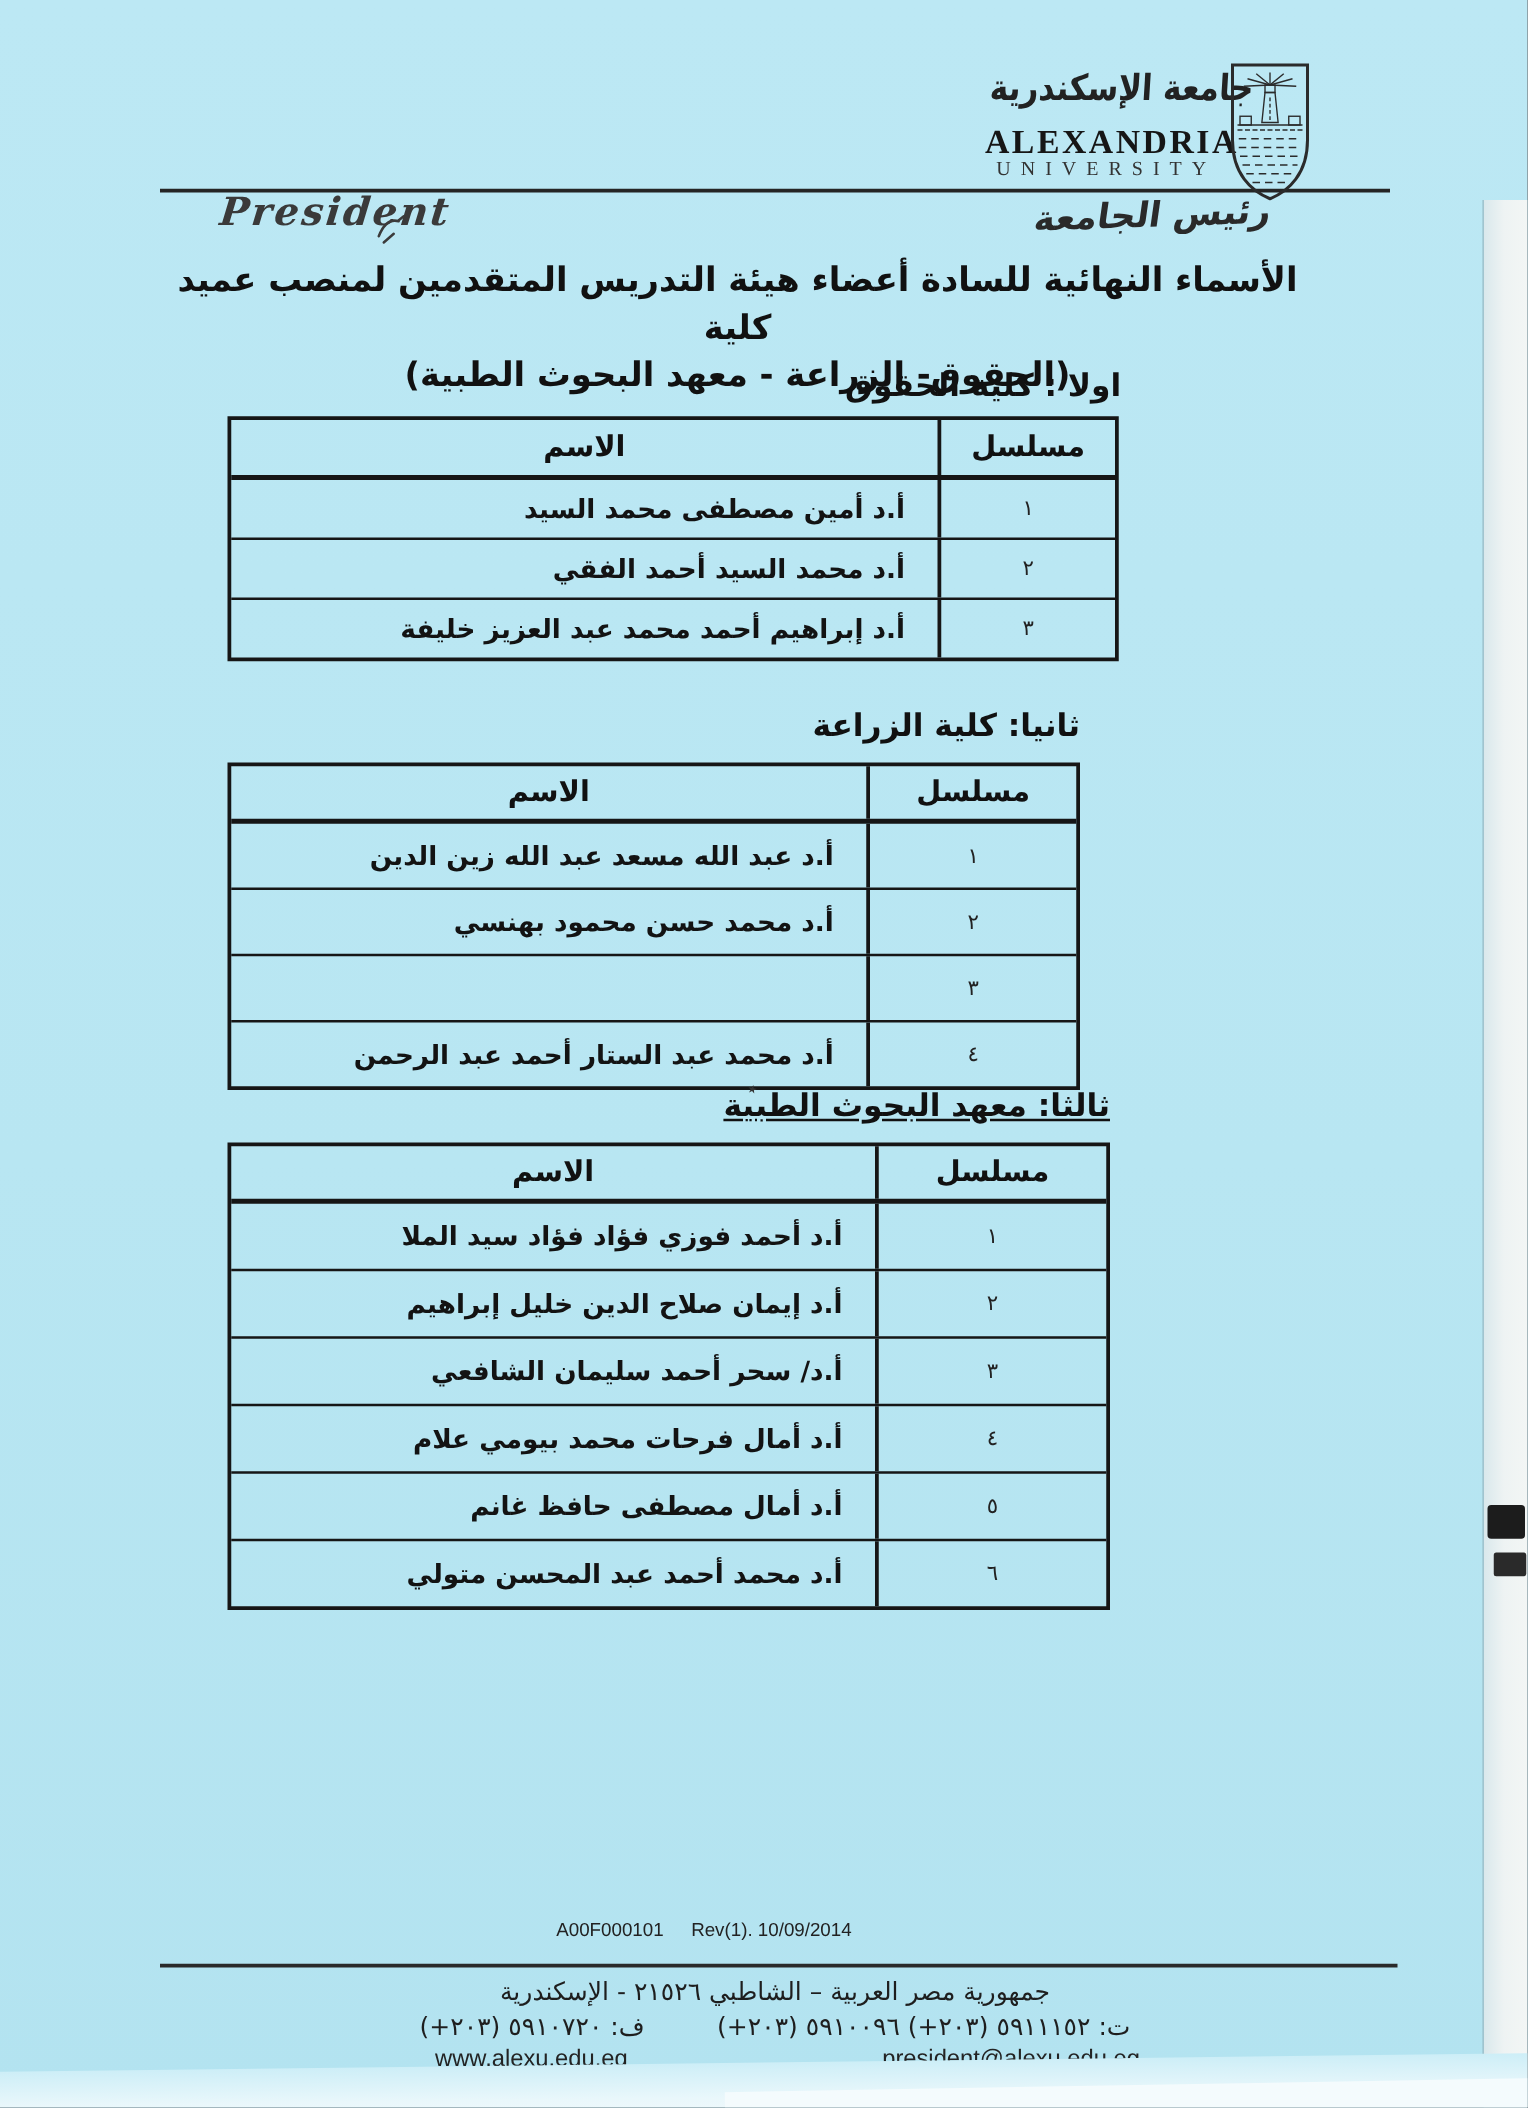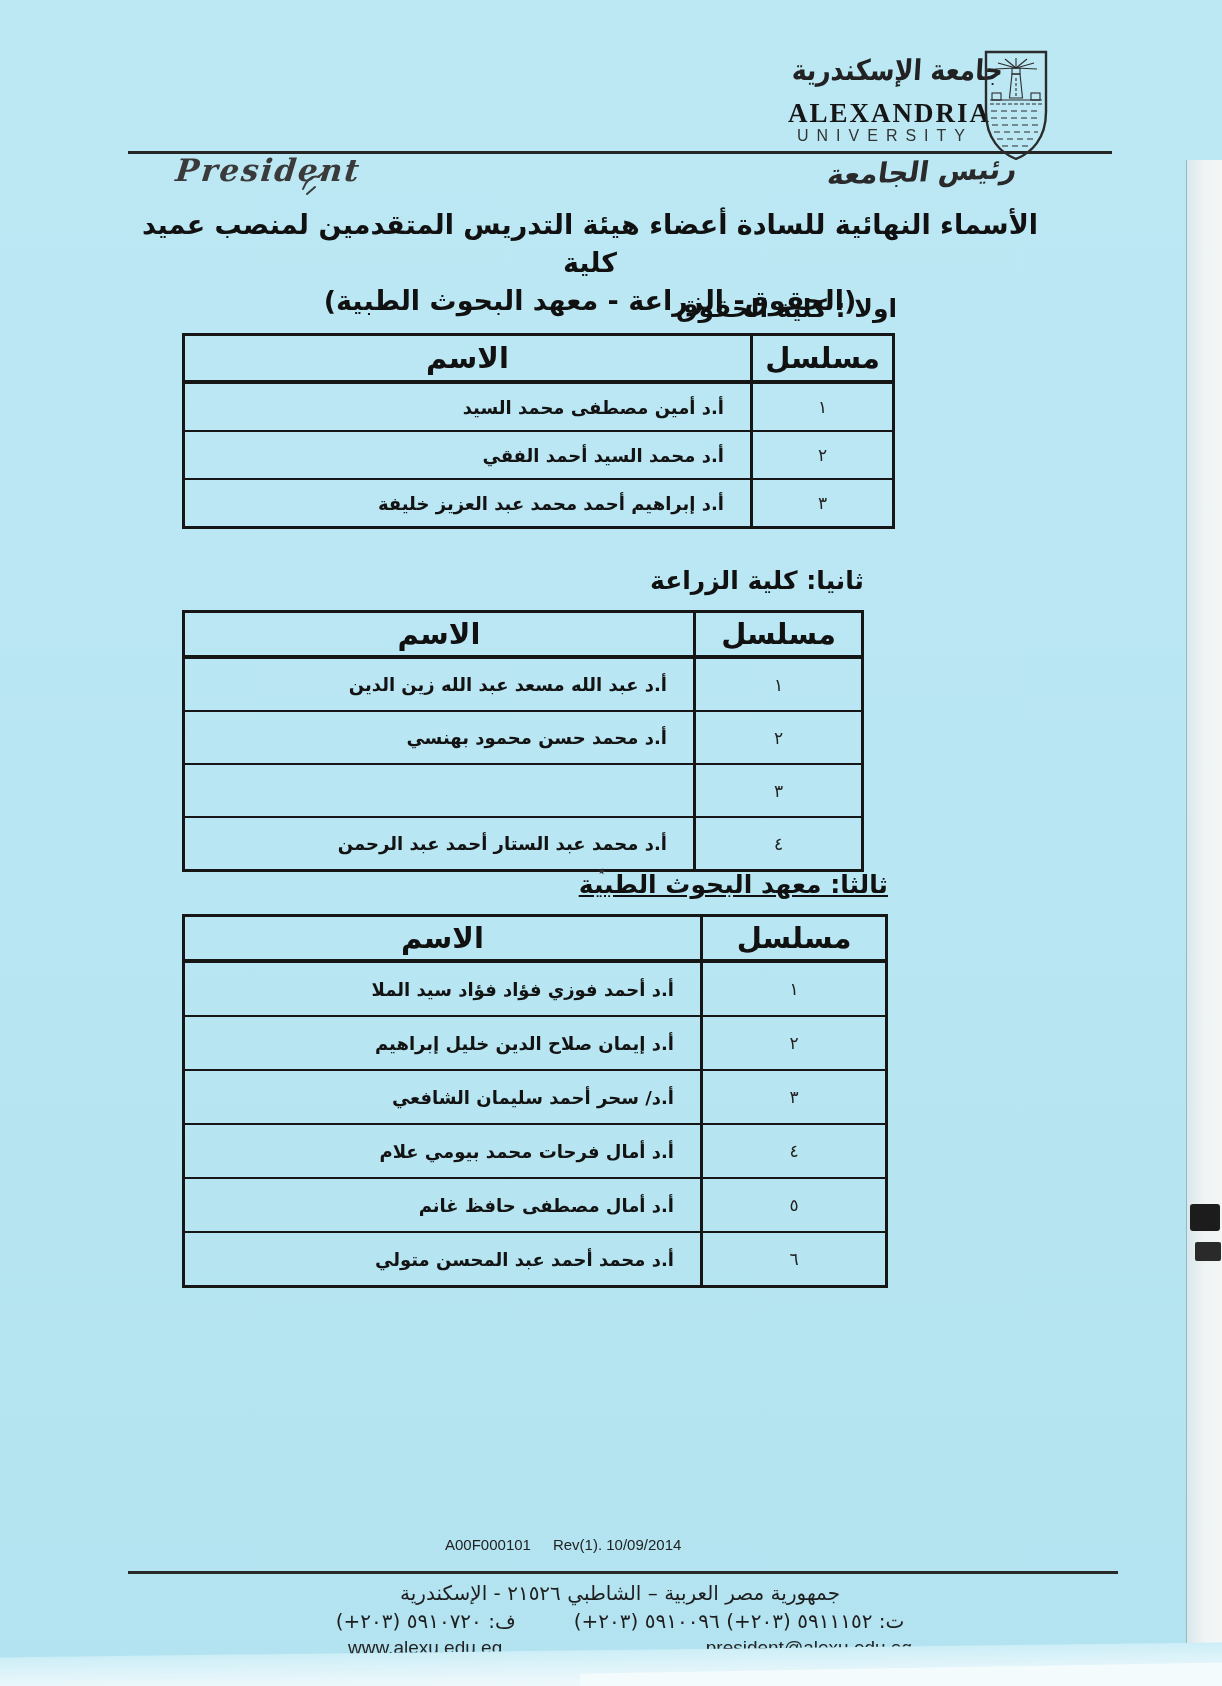--- a/index.html
+++ b/index.html
@@ -24,21 +24,21 @@
     text-align:center;font-weight:bold;font-size:25px;color:#222;
     transform:scaleY(1.15) skewX(-4deg);white-space:nowrap;
   }
   .logo-latin1{
     position:absolute;left:788px;top:98px;width:194px;text-align:center;
     font-family:"Liberation Serif",serif;font-weight:bold;font-size:27px;
     letter-spacing:2px;color:#161616;
   }
   .logo-latin2{
     position:absolute;left:788px;top:127px;width:194px;text-align:center;
-    font-family:Liberation Sans, sans-serif;font-size:16px;letter-spacing:8px;color:#333;
+    font-family:Liberation Serif, serif;font-size:16px;letter-spacing:8px;color:#333;
   }
   .shield{position:absolute;left:982px;top:48px;}
   .president-callig{
     position:absolute;left:828px;top:156px;width:150px;text-align:center;
     font-weight:bold;font-size:28px;color:#2a2a2a;
     transform:skewX(-10deg) rotate(-2deg);white-space:nowrap;
   }
   
   .doc-title{
     position:absolute;left:140px;top:206px;width:900px;
@@ -55,22 +55,22 @@
     position:absolute;left:182px;border:3px solid #161616;background:transparent;
   }
   .t1{top:333px;width:707px;--sw:142px;--rh:46px;--hh:44px;}
   .t2{top:610px;width:676px;--sw:168px;--rh:51px;--hh:42px;}
   .t3{top:914px;width:700px;--sw:185px;--rh:52px;--hh:42px;}
   .row{display:grid;grid-template-columns:var(--sw) 1fr;direction:rtl;height:var(--rh);border-bottom:2px solid #161616;}
   .row:last-child{border-bottom:none;}
   .row.head{height:var(--hh);border-bottom:4px solid #161616;}
   .cell{display:flex;align-items:center;}
   .cell.serial{justify-content:center;border-left:3px solid #161616;font-size:17px;color:#222;}
-  .cell.name{justify-content:flex-start;padding:0 26px;font-weight:bold;font-size:18px;color:#131313;}
-  .row.head .cell{justify-content:center;font-weight:bold;font-size:29px;padding:0;color:#111;}
+  .cell.name{justify-content:flex-start;padding:0 26px;font-weight:bold;font-size:21px;color:#131313;}
+  .row.head .cell{justify-content:center;font-weight:bold;font-size:23px;padding:0;color:#111;}
   
   .doc-code-line{
     position:absolute;left:445px;top:1536px;display:flex;gap:22px;
     font-family:Liberation Sans, sans-serif;font-size:15px;color:#222;
   }
   .bottom-rule{position:absolute;left:128px;top:1571px;width:990px;height:3px;background:#2a2a2a;}
   .footer{position:absolute;left:290px;top:1580px;width:660px;direction:rtl;color:#1e1e1e;}
   .footer .address{text-align:center;font-size:20px;line-height:27px;}
   .footer .phones{display:flex;justify-content:center;gap:58px;font-size:20px;line-height:28px;white-space:nowrap;}
   .footer .webline{direction:ltr;display:flex;justify-content:space-between;padding:2px 38px 0 58px;

